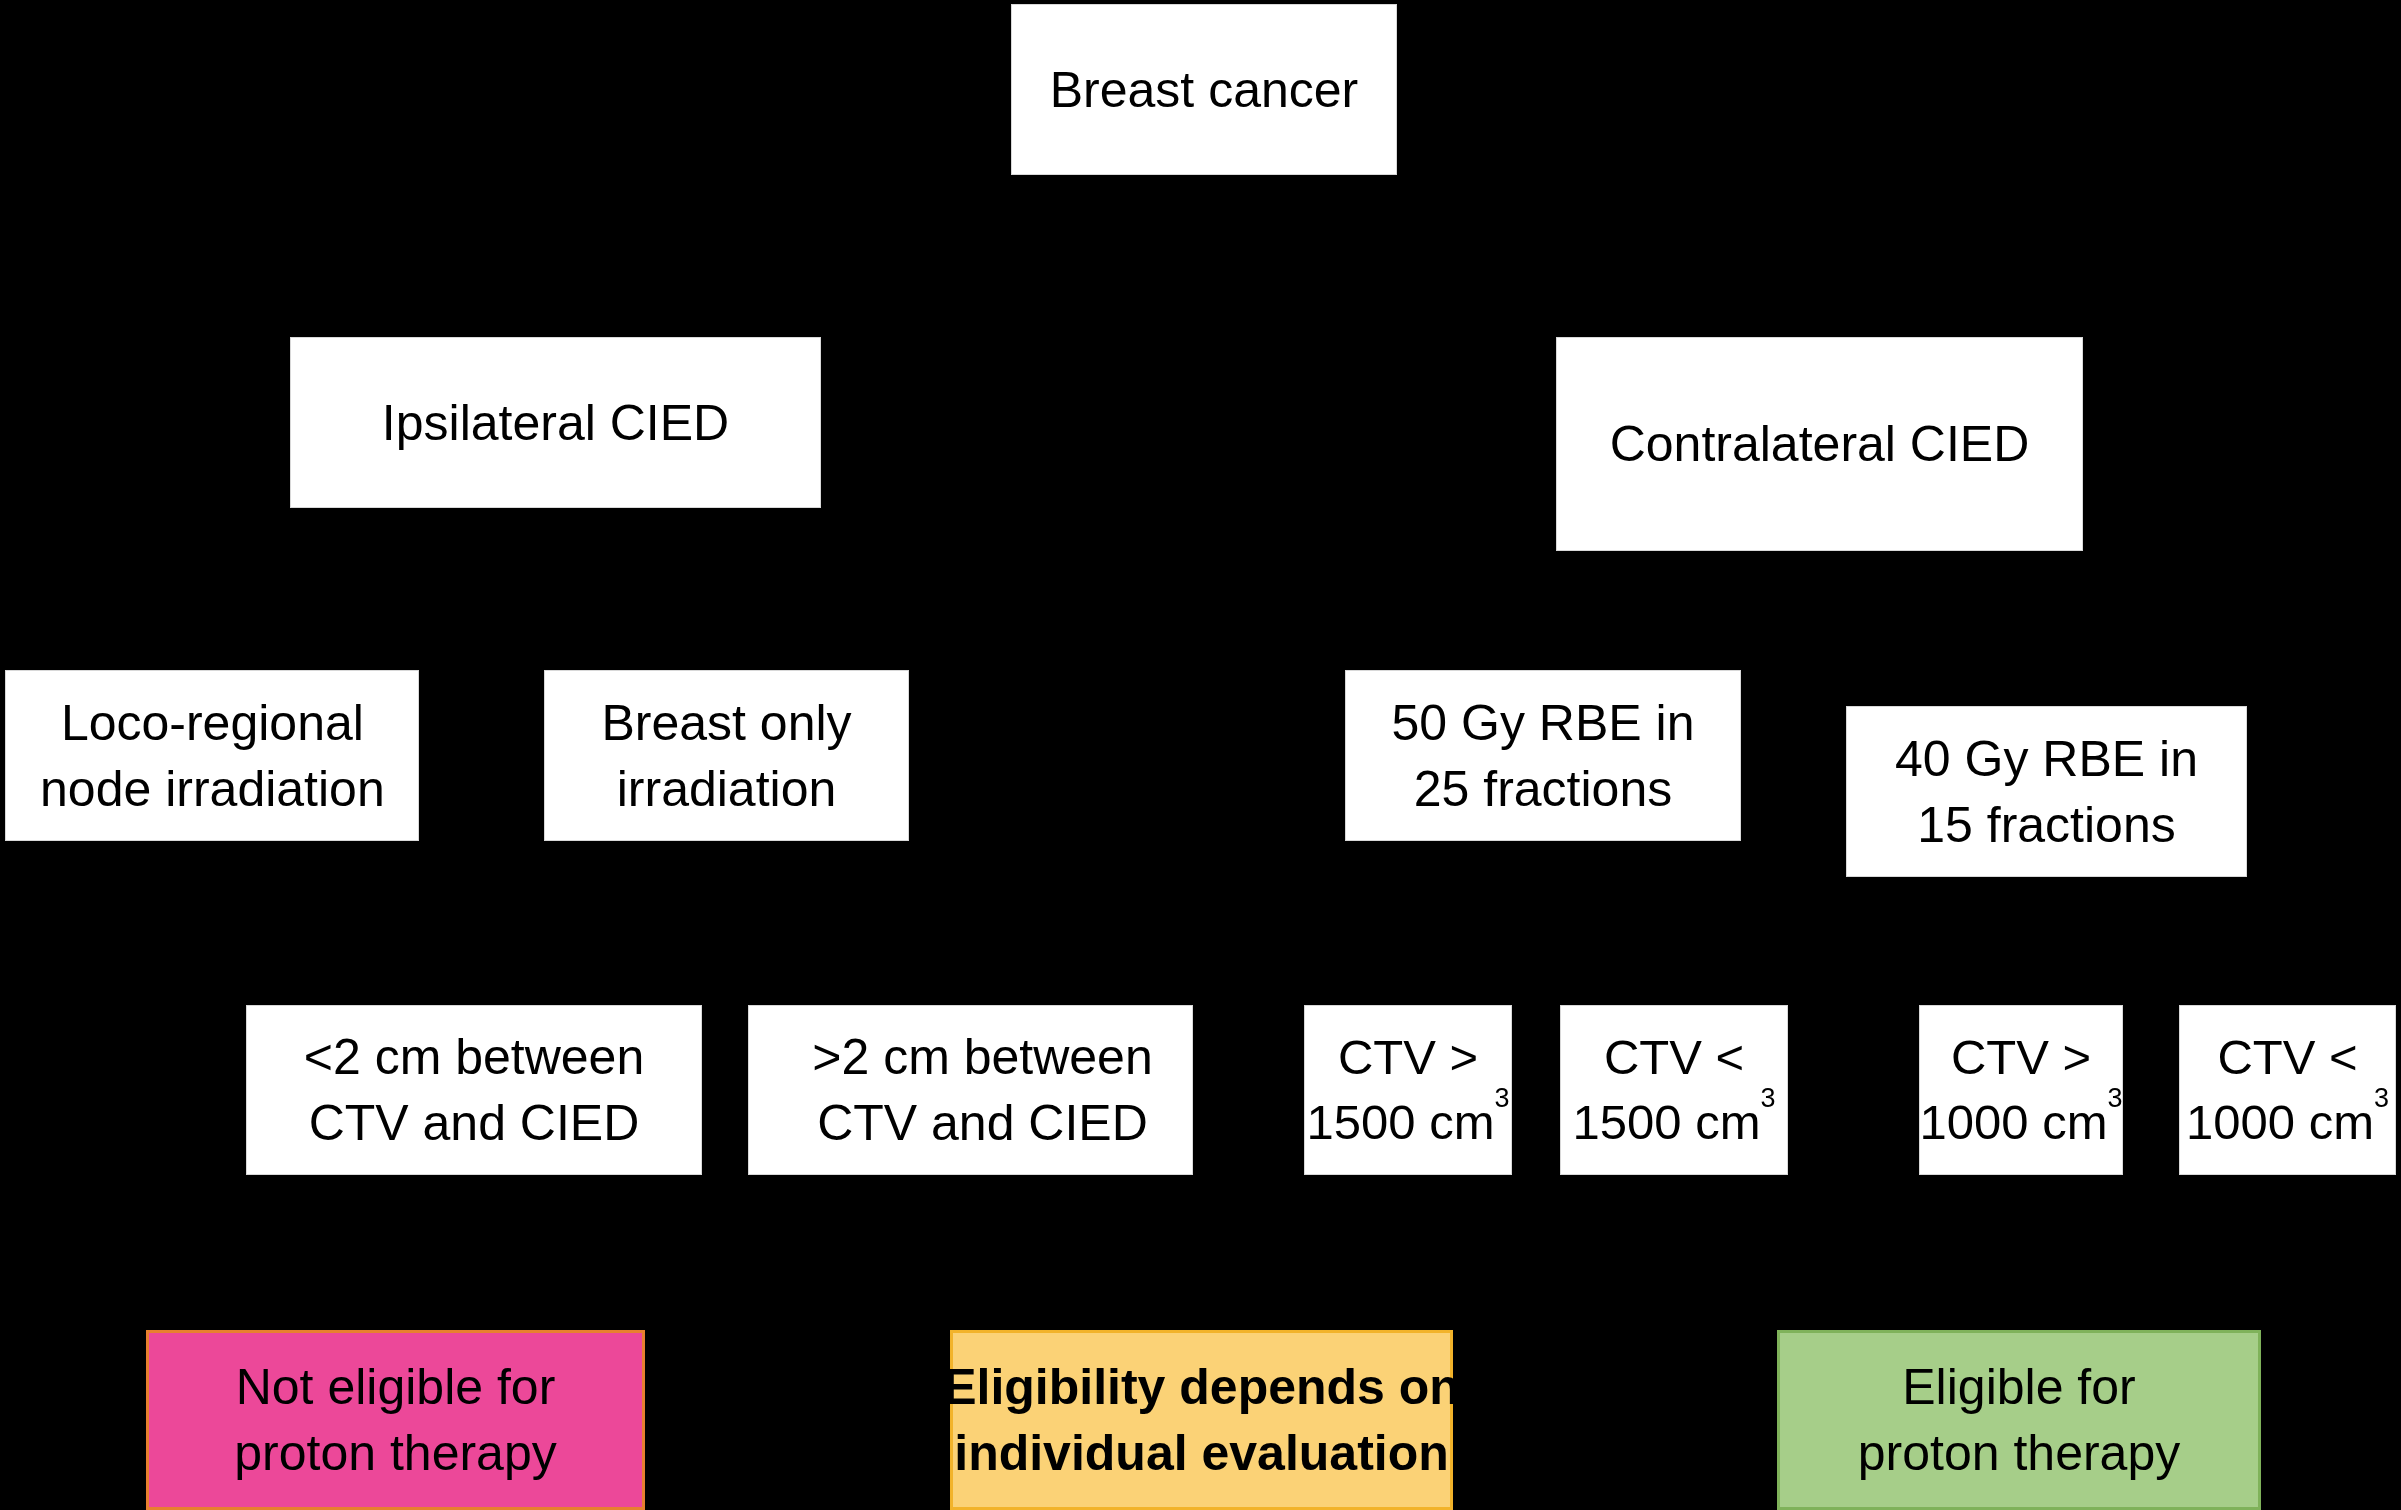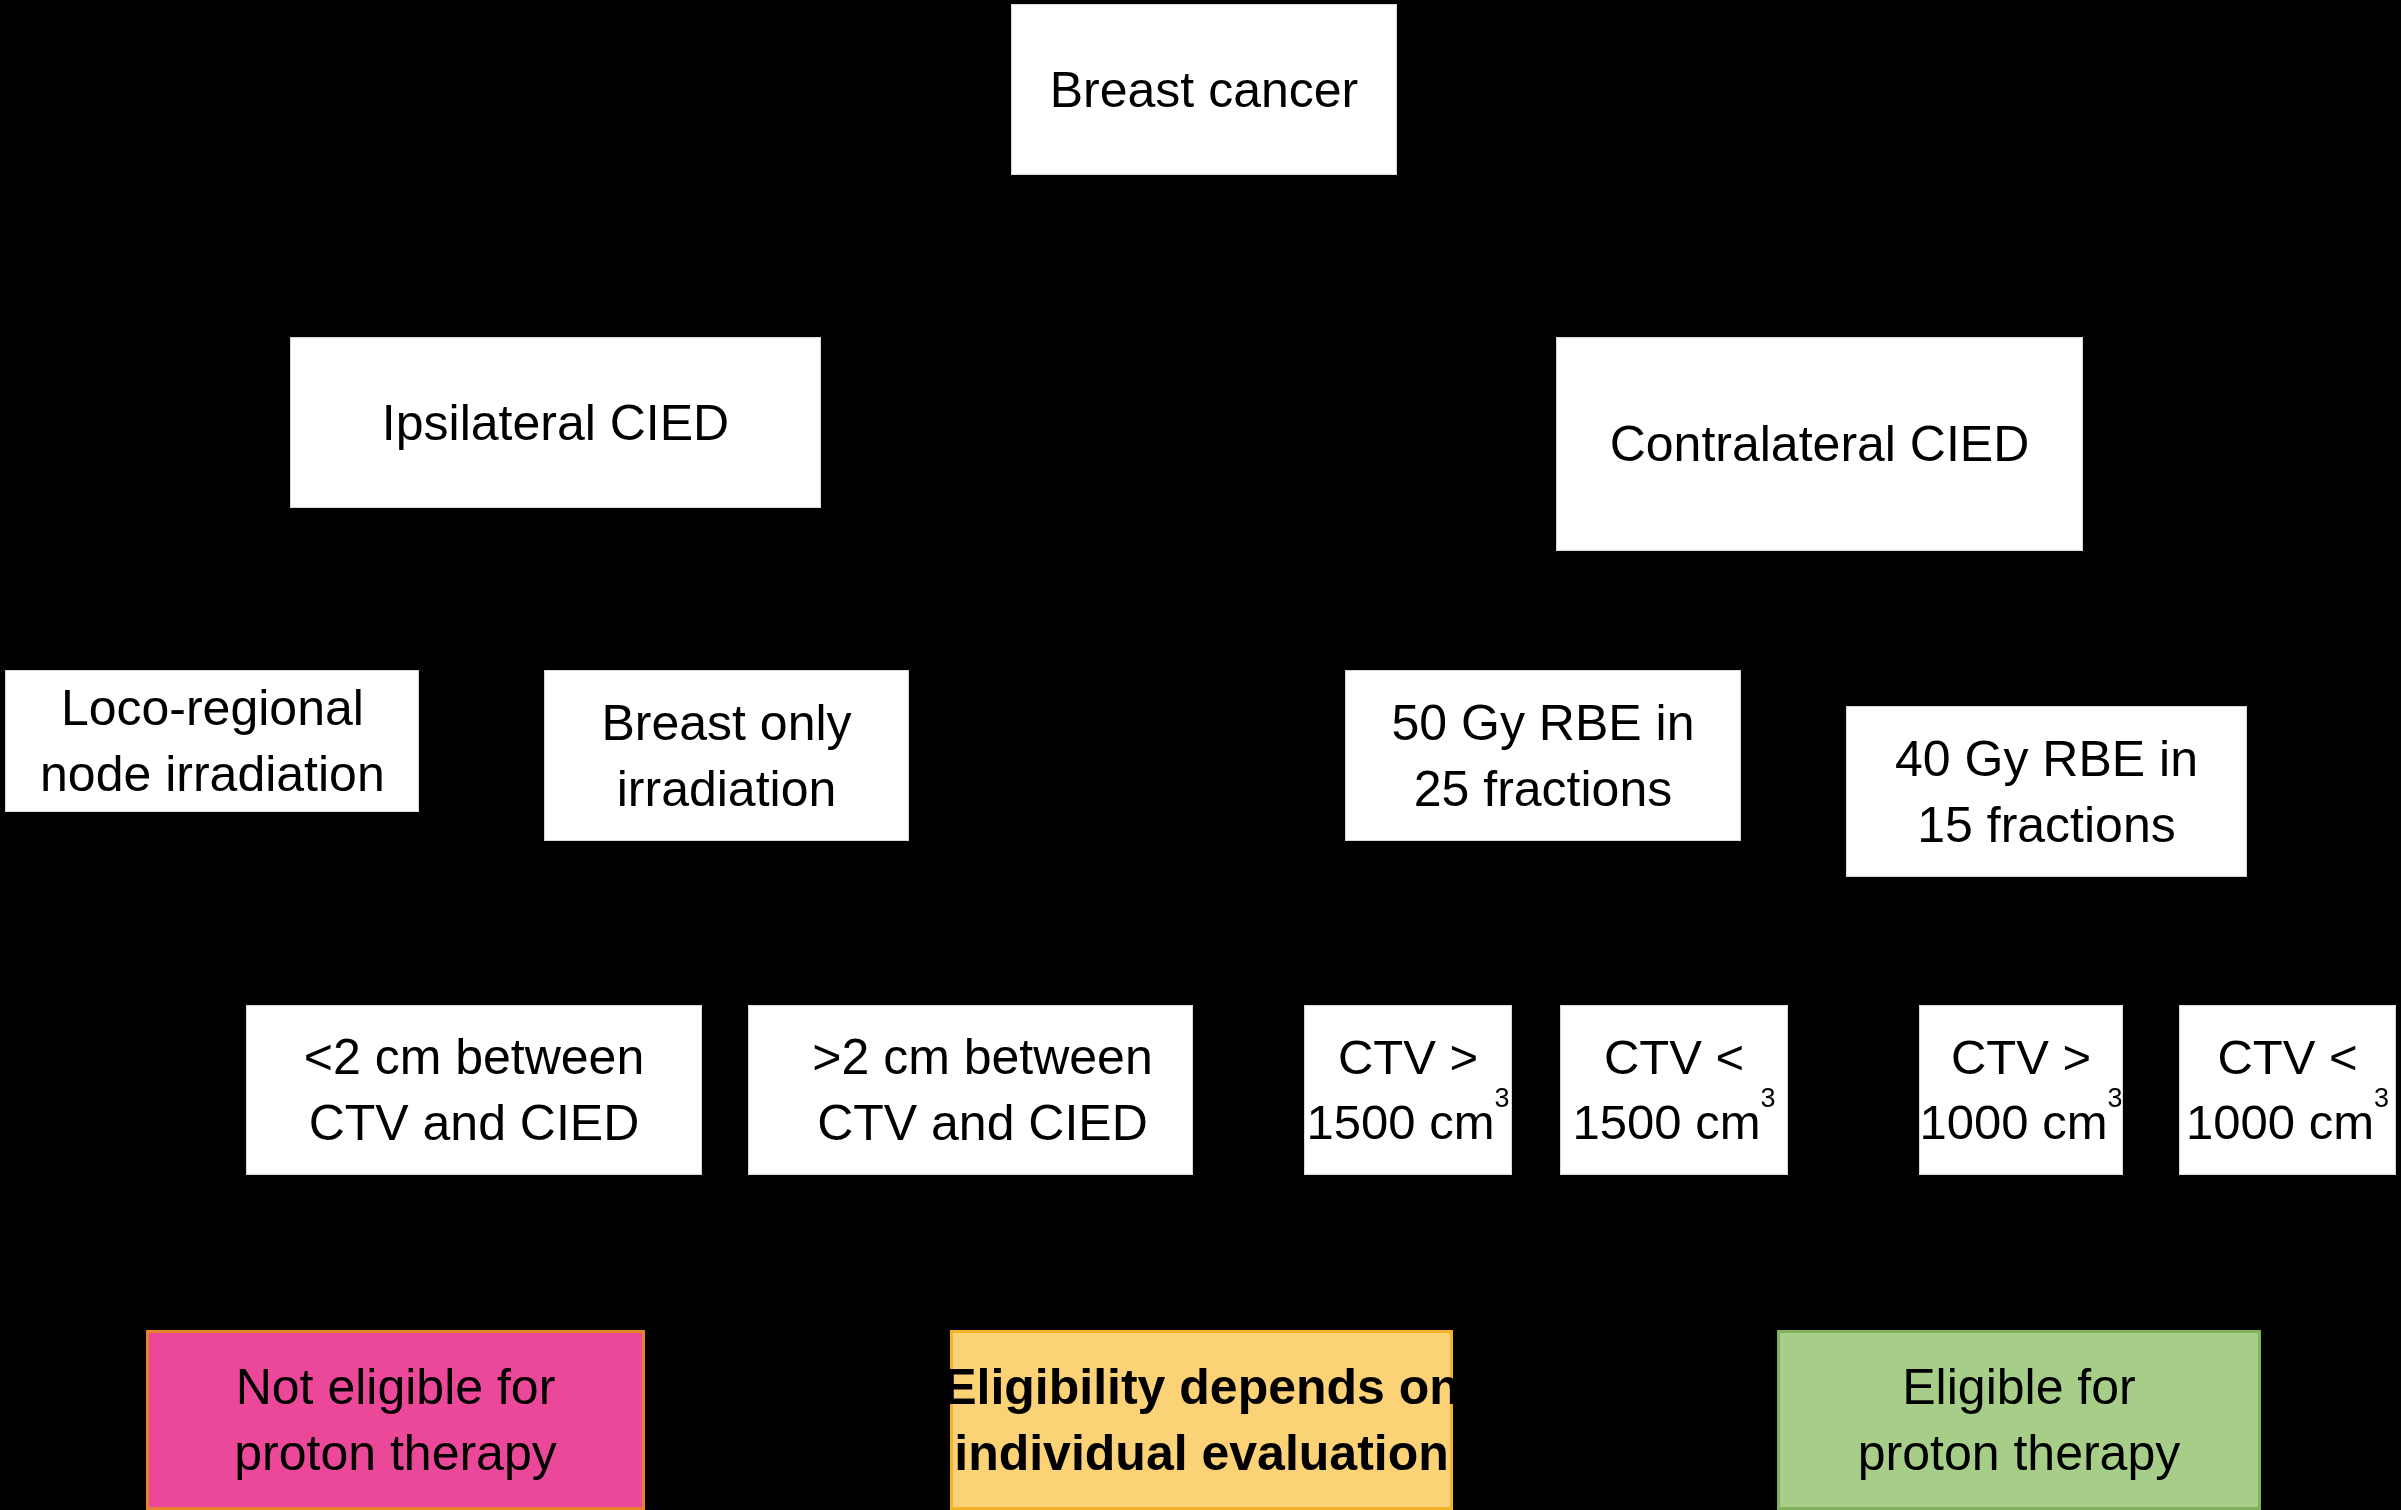--- a/index.html
+++ b/index.html
@@ -39,21 +39,21 @@
     position: relative;
     top: -0.55em;
     line-height: 0;
   }
   
   .n-breast-cancer { left: 1011px; top: 4.4px;    width: 386px; height: 171px; }
   
   .n-ipsilateral   { left: 290px;  top: 337px;  width: 531px; height: 171px; }
   .n-contralateral { left: 1556px; top: 337px;  width: 527px; height: 214px; }
   
-  .n-loco          { left: 5.4px;   top: 670px; width: 414px; height: 142px; }
+  .n-loco          { left: 5.4px;   top: 670px; width: 414px; height: 171px; }
   .n-breast-only   { left: 544px; top: 670px; width: 365px; height: 171px; align-items: center; }
   .n-50gy          { left: 1345px; top: 670px; width: 396px; height: 171px; }
   .n-40gy          { left: 1846px; top: 706px; width: 401px; height: 171px; }
   
   .n-lt2cm         { left: 246px;  top: 1005px; width: 456px; height: 170px; }
   .n-gt2cm         { left: 748px; top: 1005px; width: 445px; height: 170px; padding-left: 24px; }
   .n-ctv-gt-1500   { left: 1304px; top: 1005px; width: 208px; height: 170px; font-size: 49px; }
   .n-ctv-lt-1500   { left: 1560px; top: 1005px; width: 228px; height: 170px; font-size: 49px; }
   .n-ctv-gt-1000   { left: 1919px; top: 1005px; width: 204px; height: 170px; font-size: 49px; }
   .n-ctv-lt-1000   { left: 2179px; top: 1005px; width: 217px; height: 170px; font-size: 49px; }

